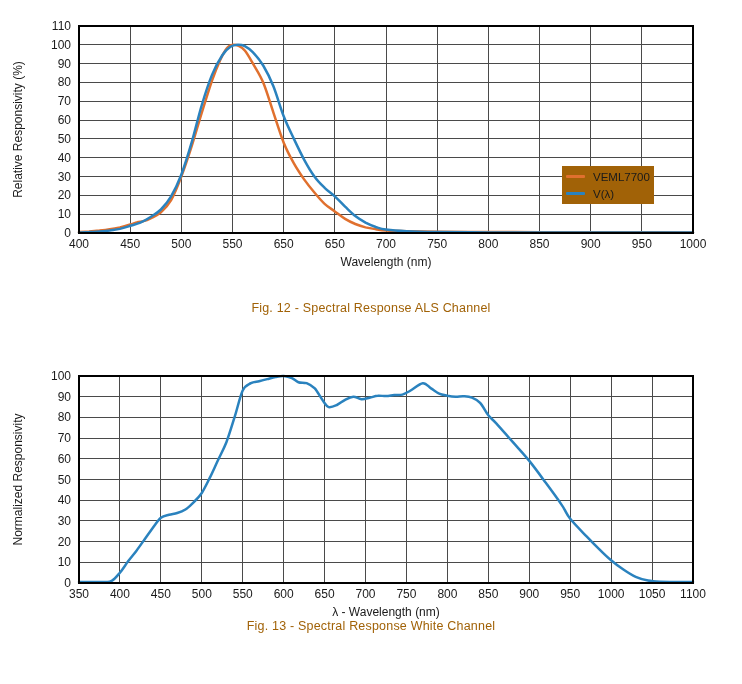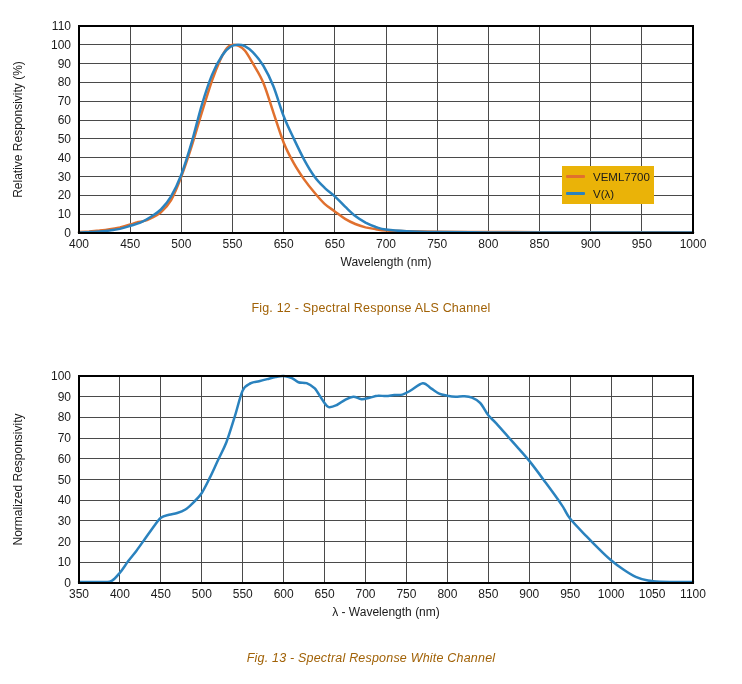--- a/index.html
+++ b/index.html
@@ -8,23 +8,23 @@
     font-family:"Liberation Sans",sans-serif;color:#1a1a1a;overflow:hidden;
   }
   .chart-svg{position:absolute;left:0;display:block;}
   #chart1-svg{top:0;}
   #chart2-svg{top:350px;}
   .caption{
     position:absolute;left:0;width:742px;text-align:center;
     font-size:12.5px;color:#a16207;letter-spacing:0.2px;
   }
   #caption1{top:301px;}
-  #caption2{top:651px;font-style:italic;}
+  #caption2{top:619px;}
   .legend{
-    position:absolute;left:562px;top:166px;background:#eab308;
+    position:absolute;left:562px;top:166px;background:#a16207;
     padding:2px 4px;z-index:5;
   }
   .legend-row{display:flex;align-items:center;height:17px;}
   .legend-swatch{display:inline-block;width:19px;height:3px;margin-right:8px;border-radius:1px;}
   .legend-label{font-size:11.5px;color:#1a1a1a;white-space:nowrap;}
 </style>
 </head>
 <body>
 
 <div class="page">

